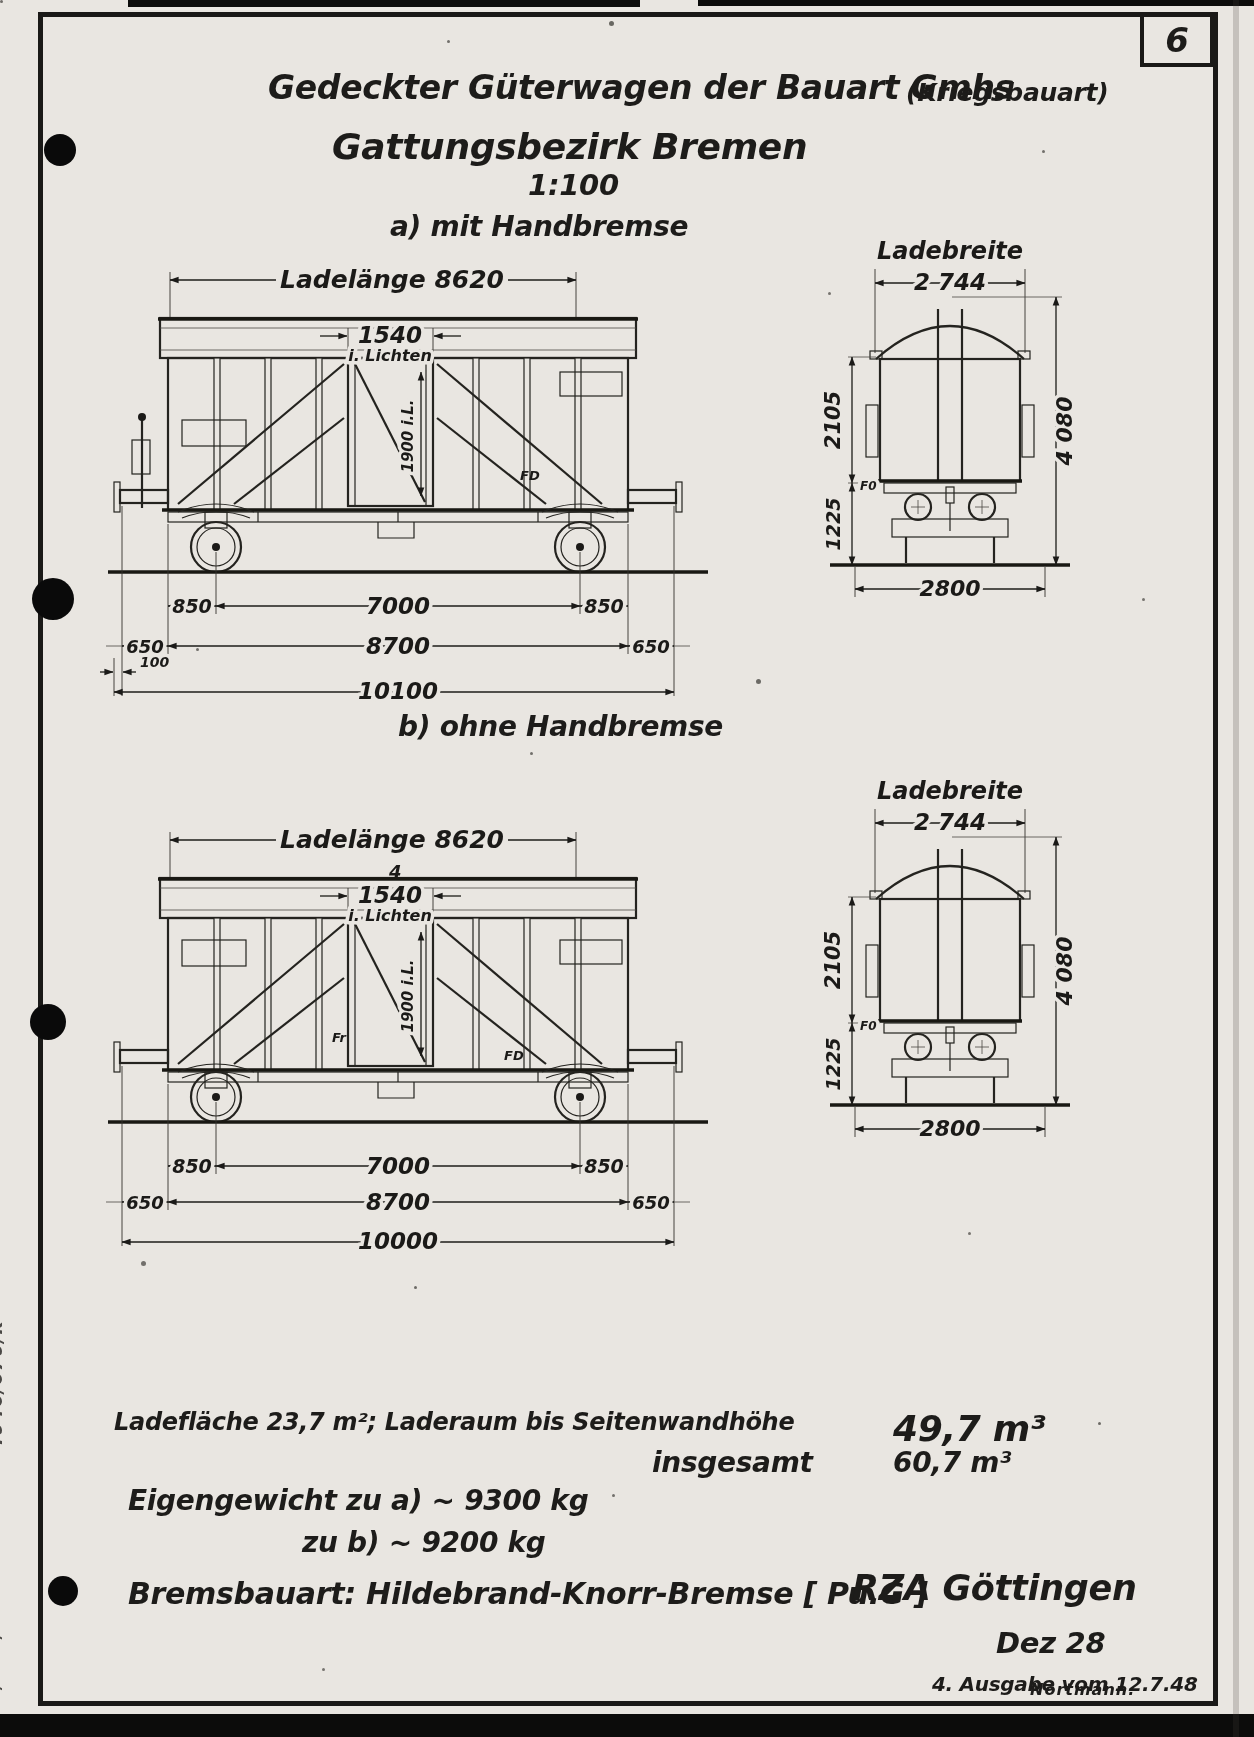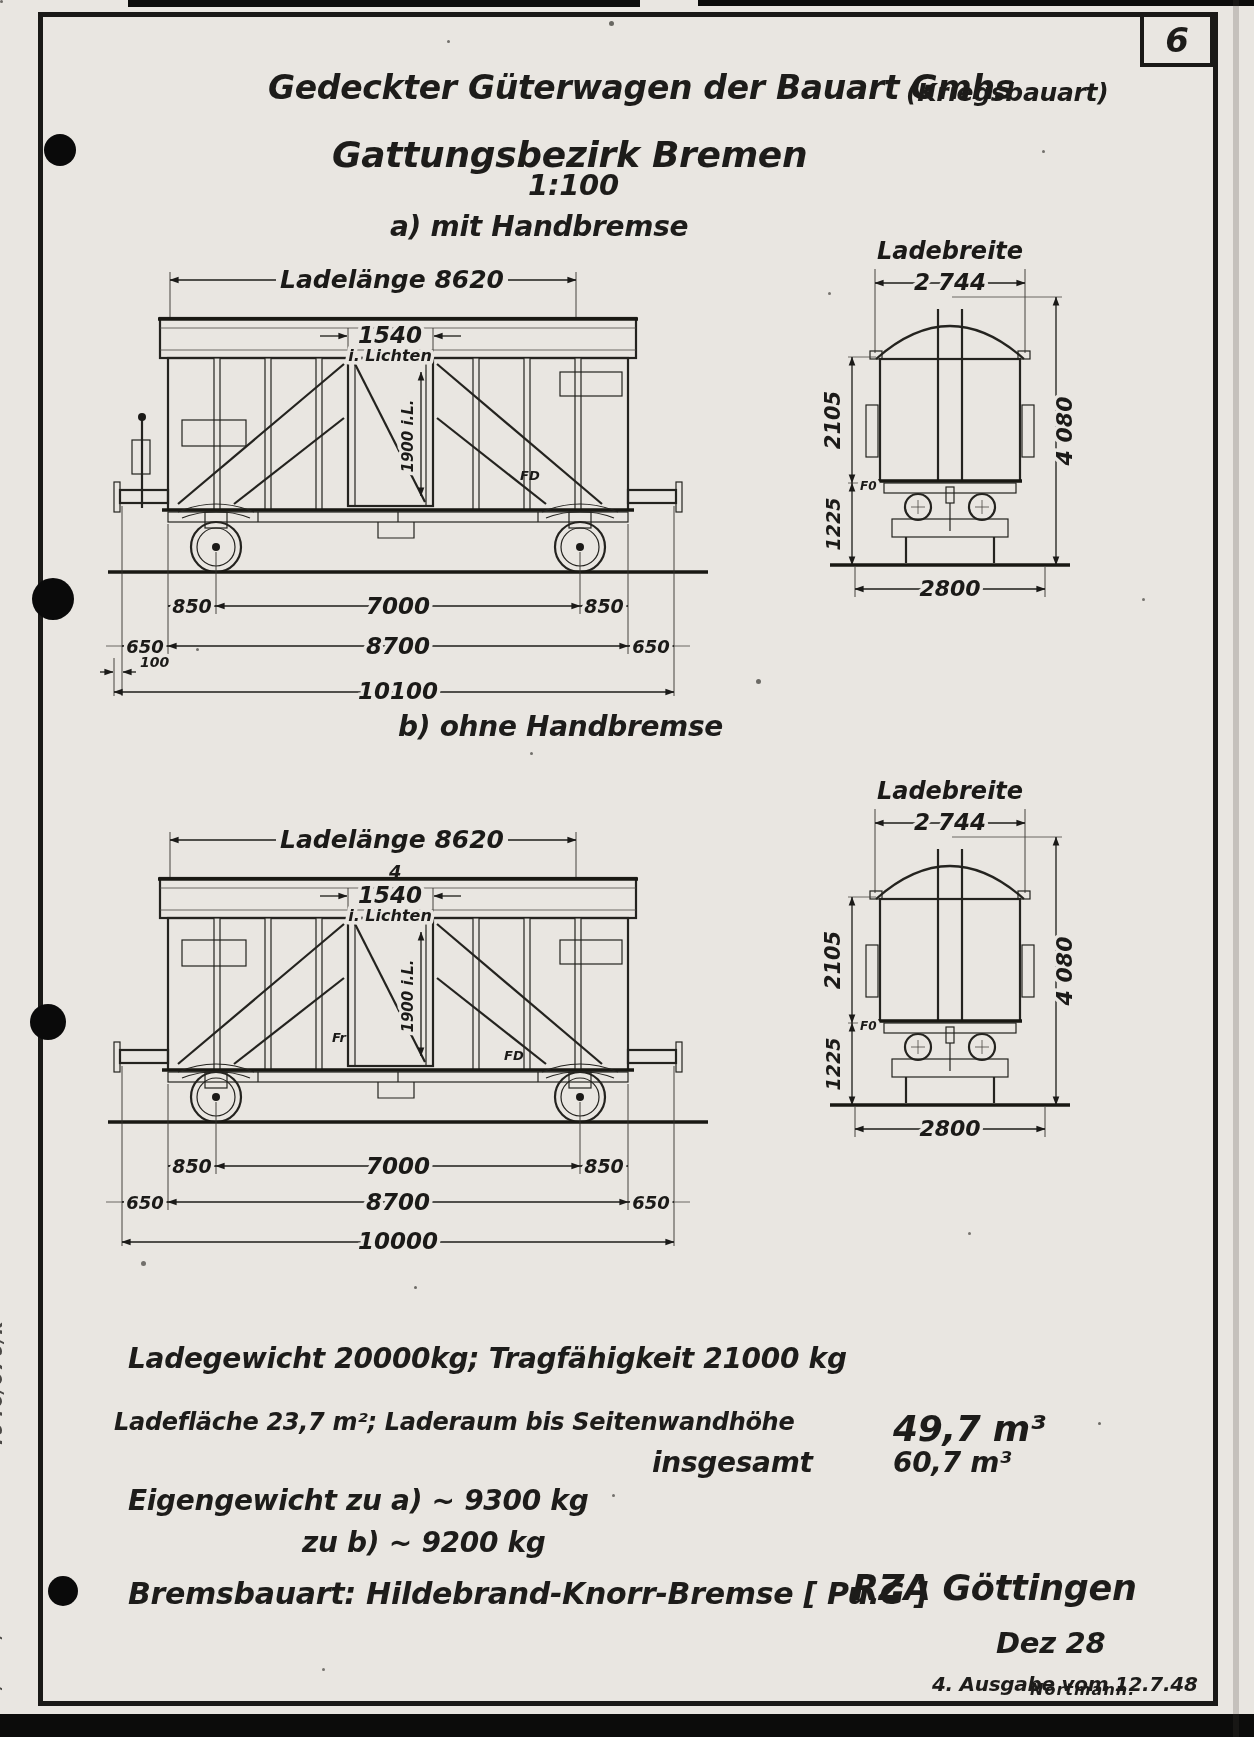--- a/index.html
+++ b/index.html
@@ -67,21 +67,21 @@
   <div class="hole" style="left:30px;top:1004px;width:36px;height:36px"></div>
   <div class="hole" style="left:48px;top:1576px;width:30px;height:30px"></div>
 
   <div class="vtext" style="left:4px;top:1712px;font-size:19px">7 IA/891/306x</div>
   <div class="vtext" style="left:6px;top:1428px;font-size:19px">4046/670/k</div>
 
   <div class="specks" style="left:0;top:0"></div>
 
   <div class="hand" style="left:268px;top:68px;font-size:33px">Gedeckter Güterwagen der Bauart Gmhs</div>
   <div class="hand" style="left:906px;top:78px;font-size:25px">(Kriegsbauart)</div>
-  <div class="hand" style="left:332px;top:134px;font-size:36px">Gattungsbezirk Bremen</div>
+  <div class="hand" style="left:332px;top:126px;font-size:36px">Gattungsbezirk Bremen</div>
   <div class="hand" style="left:528px;top:168px;font-size:29px">1:100</div>
   <div class="hand" style="left:390px;top:210px;font-size:28px">a) mit Handbremse</div>
   <div class="hand" style="left:398px;top:710px;font-size:28px">b) ohne Handbremse</div>
 
   <svg class="drawing" style="left:108px;top:260px" width="600" height="445" viewBox="0 0 600 445">
     <g>
       <line class="ext" x1="62" y1="12" x2="62" y2="60"></line>
         <line class="ext" x1="468" y1="12" x2="468" y2="60"></line>
       <line class="dim" x1="62" y1="20" x2="168" y2="20" marker-start="url(#arr)"></line>
       <line class="dim" x1="400" y1="20" x2="468" y2="20" marker-end="url(#arr)"></line>
@@ -399,21 +399,20 @@
     <text class="halo" x="60" y="255" font-size="12">F0</text>
     <text class="halo" x="272" y="196" text-anchor="middle" font-size="22" transform="rotate(-90 272 196)">4 080</text>
     <g>
       <line class="ext" x1="55" y1="332" x2="55" y2="362"></line>
         <line class="ext" x1="245" y1="332" x2="245" y2="362"></line>
       <line class="dim" x1="55" y1="354" x2="245" y2="354" marker-start="url(#arr)" marker-end="url(#arr)"></line>
     </g>
     <text class="halo" x="150" y="361" text-anchor="middle" font-size="22">2800</text>
   </svg>
 
-  <div class="hand" style="left:128px;top:1342px;font-size:28px">Ladegewicht 20000kg; Tragfähigkeit 21000 kg</div>
   <div class="hand" style="left:114px;top:1408px;font-size:24px">Ladefläche  23,7 m²;  Laderaum bis Seitenwandhöhe</div>
   <div class="hand" style="left:893px;top:1408px;font-size:36px">49,7 m³</div>
   <div class="hand" style="left:652px;top:1446px;font-size:28px">insgesamt</div>
   <div class="hand" style="left:893px;top:1446px;font-size:28px">60,7 m³</div>
   <div class="hand" style="left:128px;top:1484px;font-size:28px">Eigengewicht zu a) ~ 9300 kg</div>
   <div class="hand" style="left:302px;top:1526px;font-size:28px">zu b) ~ 9200 kg</div>
   <div class="hand" style="left:128px;top:1576px;font-size:30px">Bremsbauart: Hildebrand-Knorr-Bremse [ Pu.G ]</div>
   <div class="hand" style="left:852px;top:1568px;font-size:35px">RZA Göttingen</div>
   <div class="hand" style="left:996px;top:1626px;font-size:29px">Dez 28</div>
   <div class="hand" style="left:932px;top:1672px;font-size:20px">4. Ausgabe vom 12.7.48</div>

